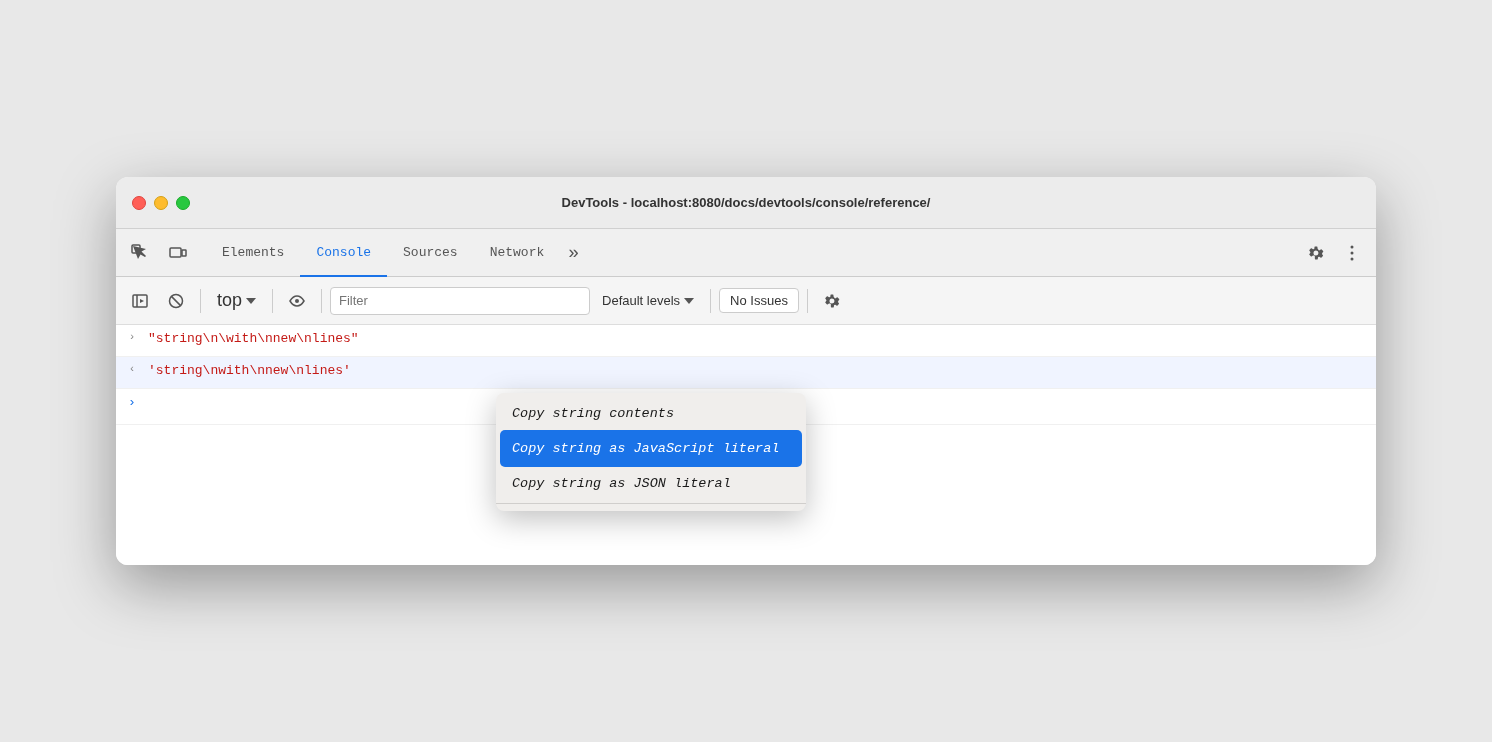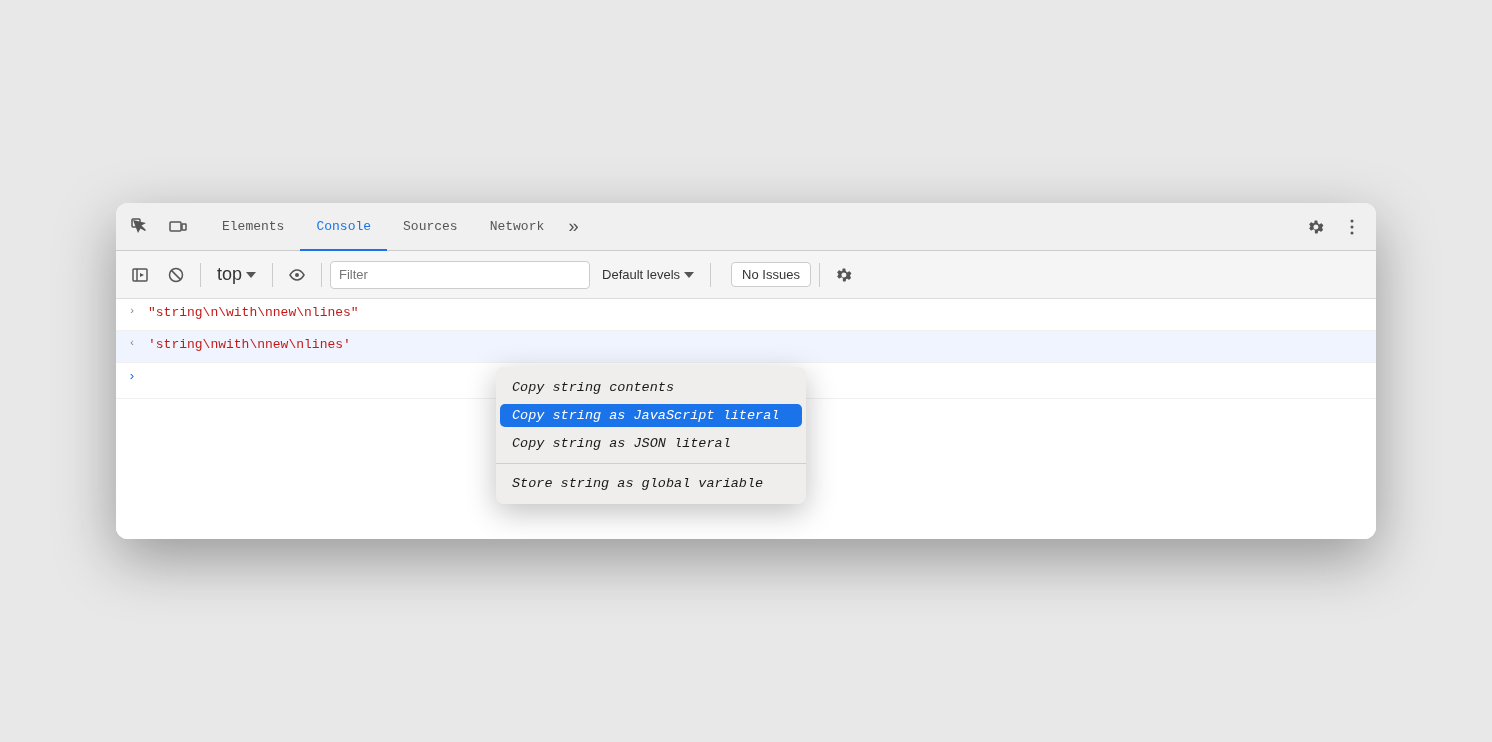--- a/index.html
+++ b/index.html
@@ -183,21 +183,20 @@
       color: #333;
     }
     .issues-btn {
       border: 1px solid #ccc;
       border-radius: 4px;
       padding: 4px 10px;
       font-size: 13px;
       color: #333;
       cursor: pointer;
       background: #fff;
-      margin-left: 12px;
     }
 
     
     .console-content {
       background: #fff;
       min-height: 240px;
       font-family: "Menlo", "Monaco", "Courier New", monospace;
       font-size: 13px;
       position: relative;
     }
@@ -264,40 +263,48 @@
       cursor: pointer;
       display: flex;
       align-items: center;
       font-style: italic;
     }
     .menu-item.active {
       background: #1a73e8;
       color: #fff;
       border-radius: 5px;
       margin: 0 4px;
-      padding: 4px 12px;
+      padding: 11px 12px;
     }
     .menu-separator {
       height: 1px;
       background: #d0cecc;
       margin: 3px 0;
     }
 
     
     .icon-svg {
       width: 18px;
       height: 18px;
       fill: currentColor;
     }
   </style>
 </head>
 <body>
 
 <div class="window">
 
+  <div class="title-bar">
+    <div class="traffic-lights">
+      <div class="traffic-light tl-red"></div>
+      <div class="traffic-light tl-yellow"></div>
+      <div class="traffic-light tl-green"></div>
+    </div>
+    <span class="title-bar-title">DevTools - localhost:8080/docs/devtools/console/reference/</span>
+  </div>
 
   <div class="devtools">
 
     <div class="tab-bar">
       <div class="tab-icon-group">
         <div class="tab-icon-btn">
           <svg class="icon-svg" viewBox="0 0 18 18">
             <path d="M2 2l5 13 2.5-4.5L14 13l1-1-4.5-4.5L15 5z" fill="#555"></path>
             <rect x="1" y="1" width="8" height="8" rx="1" fill="none" stroke="#555" stroke-width="1.5"></rect>
           </svg>
@@ -406,20 +413,17 @@
           <div class="menu-item">
             <span>Copy string contents</span>
           </div>
           <div class="menu-item active">
             <span>Copy string as JavaScript literal</span>
           </div>
           <div class="menu-item">
             <span>Copy string as JSON literal</span>
           </div>
           <div class="menu-separator"></div>
-          <div class="menu-item">
-            <span>Store string as global variable</span>
-          </div>
         </div>
       </div>
     </div>
   </div>
 </div>
 
 </body></html>

